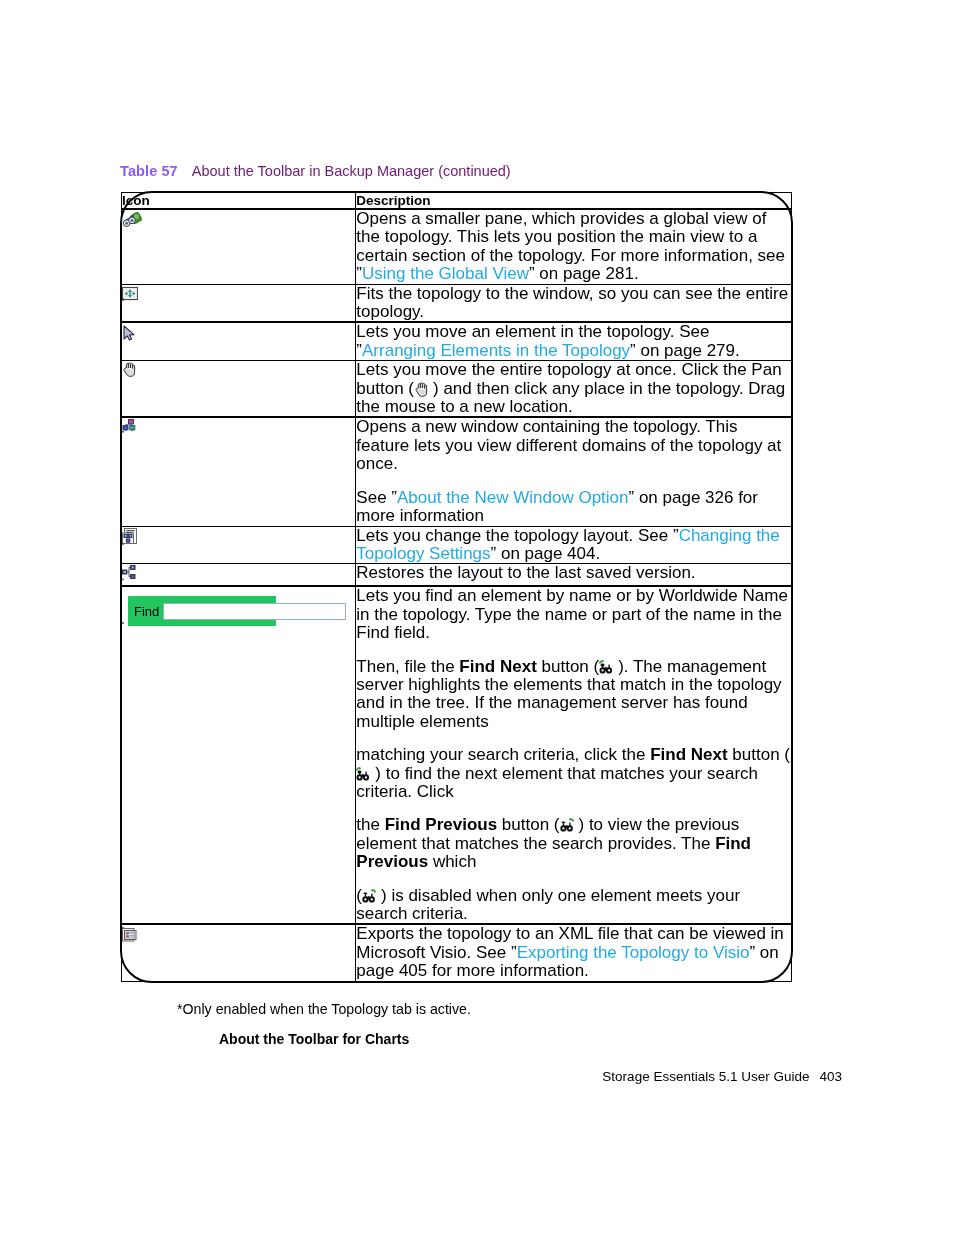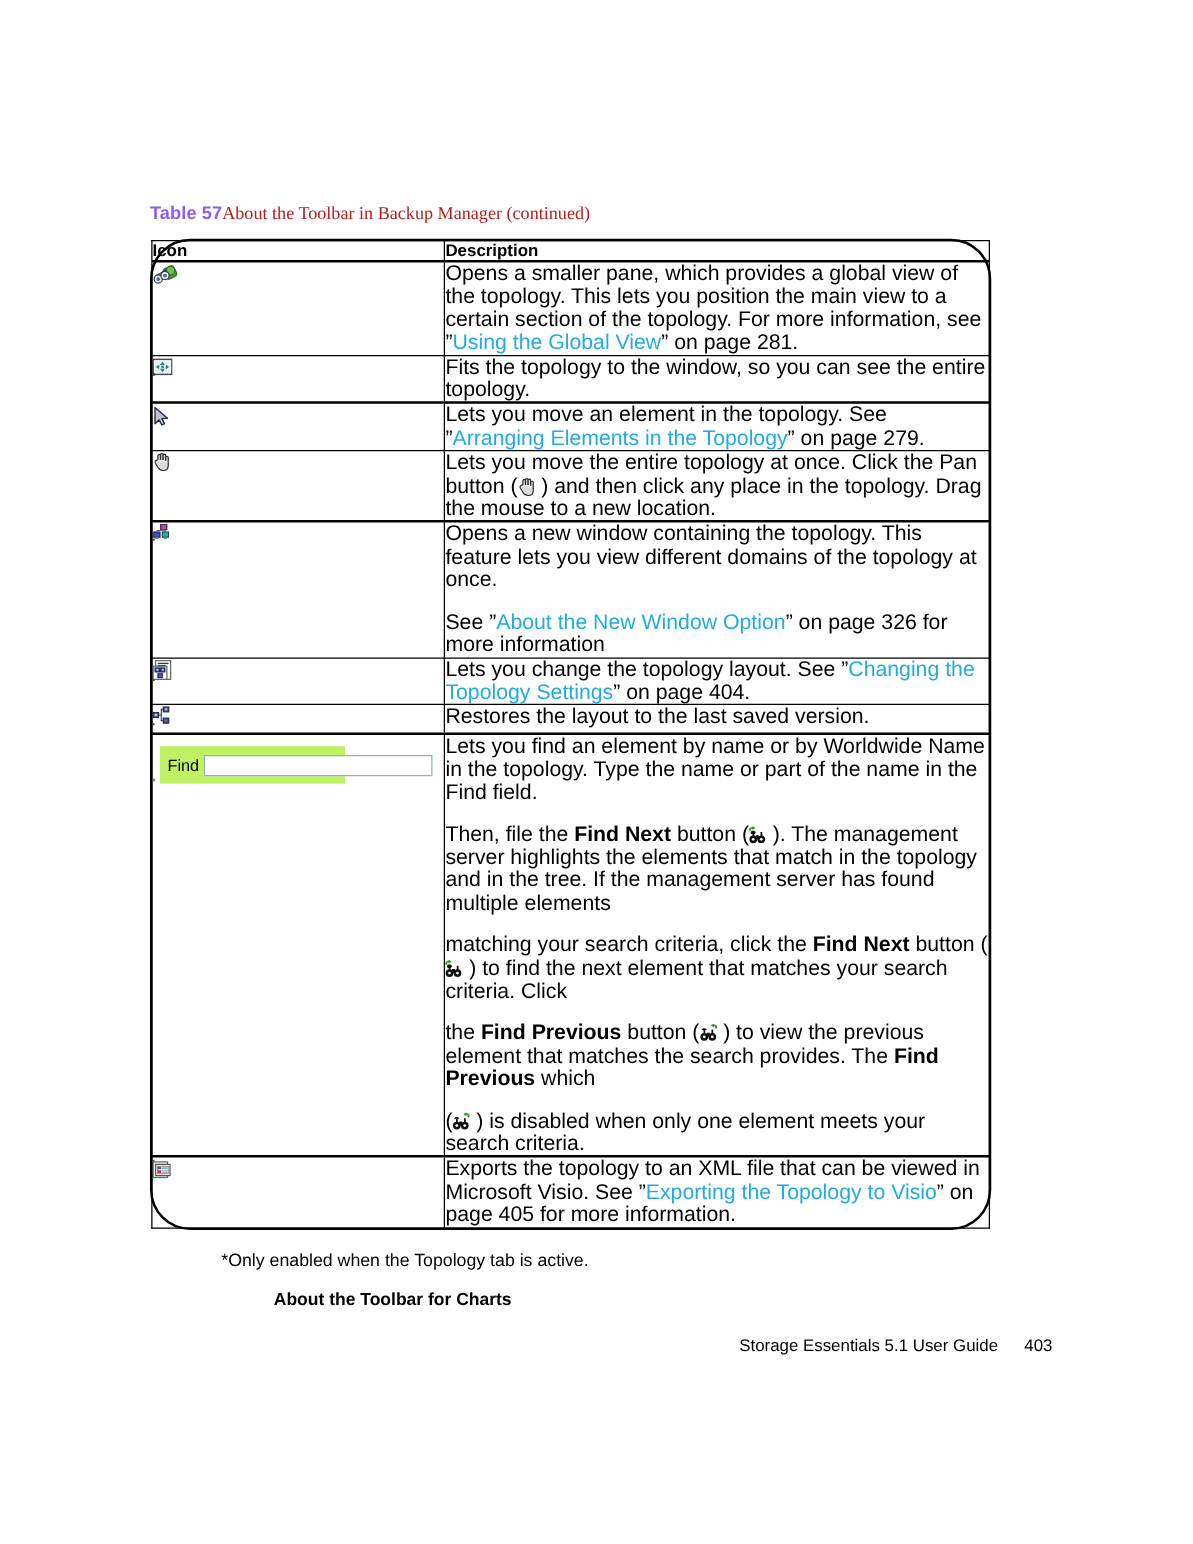--- a/index.html
+++ b/index.html
@@ -31,22 +31,22 @@
     top: 163px;
     font-size: 14.5px;
     white-space: nowrap;
   }
   .table-caption .tbl-num {
     color: #8b5cf6;
     font-weight: bold;
     letter-spacing: 0.1px;
   }
   .table-caption .tbl-title {
-    color: #b91c1c;
-    font-family: Liberation Serif, serif;
+    color: #701a75;
+    margin-left: 14px;
   }
 
   
   .doc-table {
     position: absolute;
     left: 121px;
     top: 192px;
     width: 671px;
     border-collapse: collapse;
     table-layout: fixed;
@@ -109,21 +109,21 @@
 
   
   .ico { display: block; }
 
   
   .find-widget {
     position: relative;
     margin: 9px 0 0 6px;
     width: 148px;
     height: 30px;
-    background: #bef264;
+    background: #22c55e;
     display: flex;
     align-items: center;
     padding-left: 6px;
     box-sizing: border-box;
   }
   .find-widget .find-label {
     font-size: 13px;
     color: #000;
     margin-right: 4px;
   }
@@ -161,21 +161,21 @@
     margin-left: 42px;
   }
   .folio {
     position: absolute;
     right: 112px;
     top: 1069px;
     font-size: 13.5px;
     color: #000;
     white-space: nowrap;
   }
-  .folio .pg { margin-left: 21px; }
+  .folio .pg { margin-left: 10px; }
 </style>
 </head>
 <body>
 
 <div class="page">
 
   <div class="table-caption">
     <span class="tbl-num">Table 57</span><span class="tbl-title">About the Toolbar in Backup Manager (continued)</span>
   </div>
 

